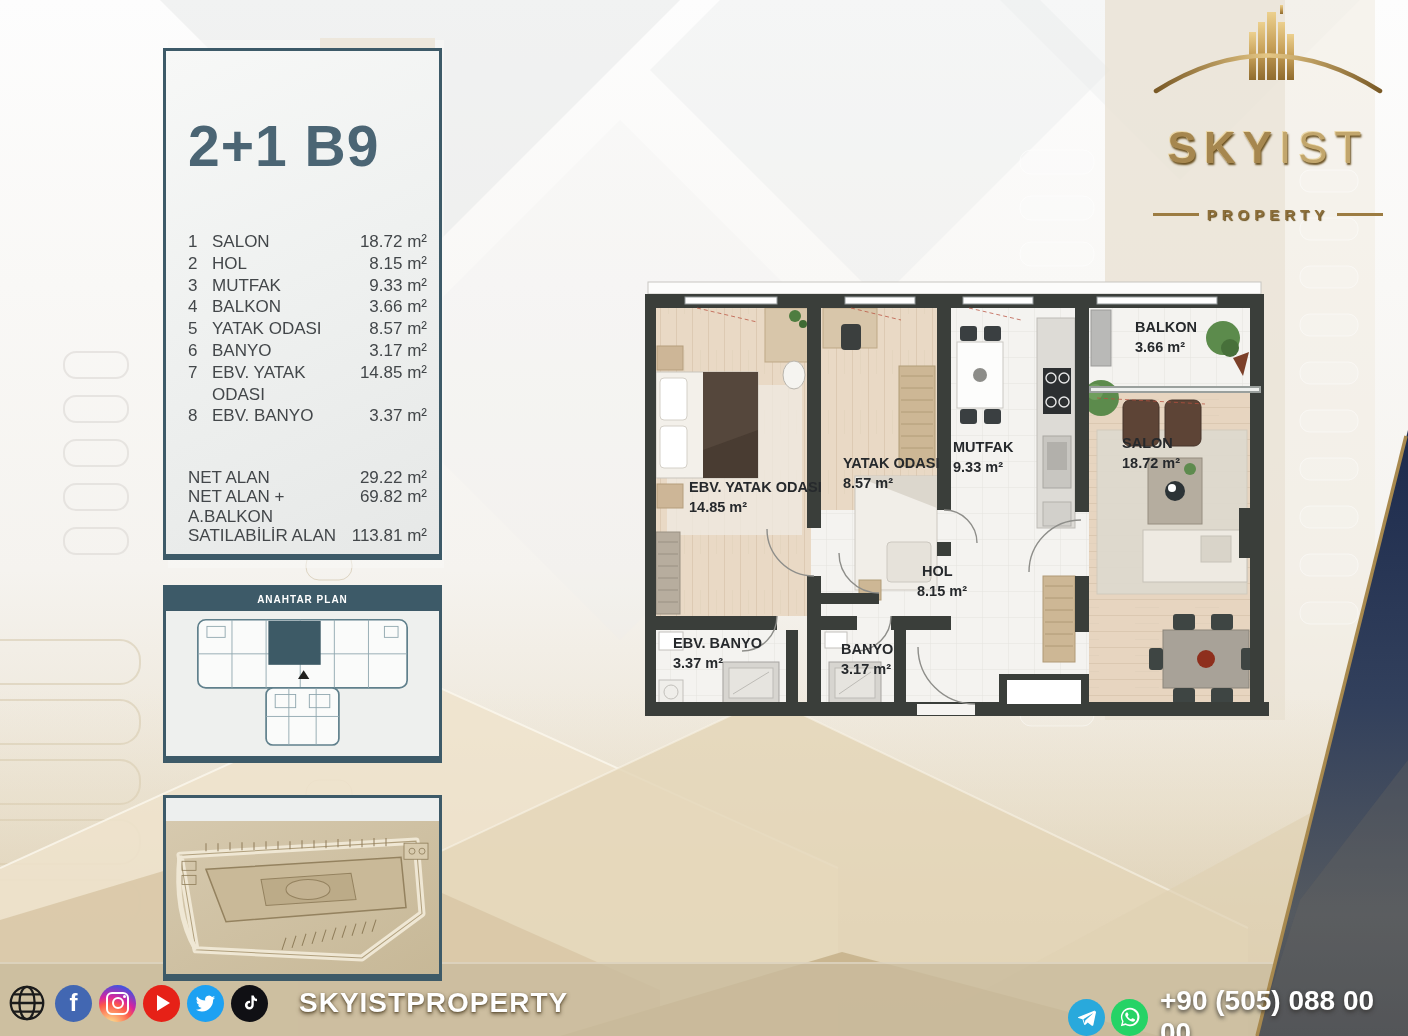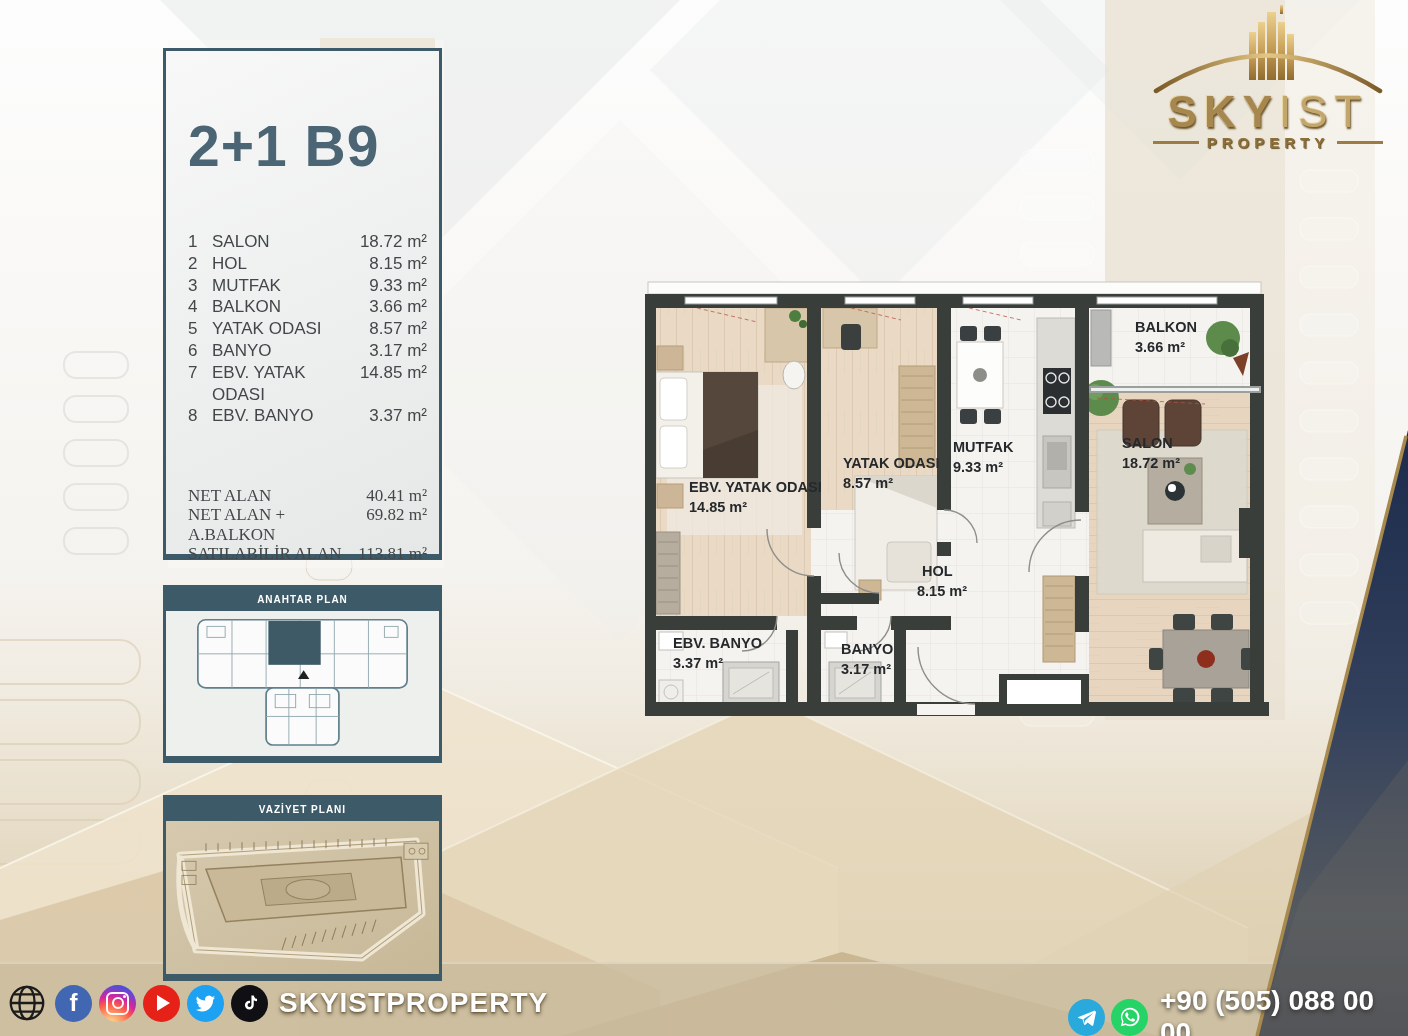--- a/index.html
+++ b/index.html
@@ -10,54 +10,54 @@
   
   .unit-card{position:absolute;left:163px;top:48px;width:279px;height:512px;
     border:3px solid #3d5a68;border-bottom-width:6px;box-sizing:border-box;
     background:linear-gradient(155deg,#f7f8f7 0%,#eff1f0 45%,#e6e8e7 100%);}
   .unit-title{position:absolute;left:22px;top:62px;margin:0;font-size:57px;font-weight:700;
     color:#4b6574;letter-spacing:1px;}
   .room-list{position:absolute;left:22px;right:12px;top:180px;}
   .rrow{display:flex;font-size:17px;color:#43474a;line-height:21.8px;}
   .rnum{width:13px;margin-right:11px;}
   .rname{flex:1;}
-  .totals{position:absolute;left:22px;right:12px;top:435px;font-family:Liberation Serif, serif;}
+  .totals{position:absolute;left:22px;right:12px;top:417px;}
   .trow{display:flex;font-size:17px;color:#43474a;line-height:19.4px;}
   .tname{flex:1;}
 
   
   .panel{position:absolute;left:163px;width:279px;border:3px solid #3d5a68;
     border-bottom-width:7px;box-sizing:border-box;background:#edefee;}
   .key-panel{top:585px;height:178px;}
   .site-panel{top:795px;height:186px;}
   .panel-header{height:23px;background:#3d5a68;color:#ffffff;font-size:10px;font-weight:700;
     letter-spacing:1px;display:flex;align-items:center;justify-content:center;}
   .panel-body{position:absolute;left:0;right:0;top:23px;bottom:0;}
   .panel-body svg{display:block;width:100%;height:100%;}
 
   
   .logo{position:absolute;left:1128px;top:4px;width:280px;display:flex;flex-direction:column;
-    align-items:center;}
+    align-items:center;gap:36px;}
   .brand{font-size:44px;font-weight:700;letter-spacing:7px;color:#a6874f;line-height:1;
     margin-top:-4px;text-shadow:-1px -1px 0 #ead7a8,1px 2px 2px #6a5120;}
   .brand .light{font-weight:400;color:#c2a66c;}
   .prop{display:flex;align-items:center;gap:8px;}
   .dash{width:46px;height:3.5px;background:#9c7c42;}
   .prop-label{font-size:15px;font-weight:700;letter-spacing:5px;color:#8d6f3a;
     text-shadow:1px 1px 1px #6a5120;}
 
   
   .plan{position:absolute;left:645px;top:280px;}
   .pn{font-size:14.5px;font-weight:700;}
   .pa{font-size:14.5px;font-weight:700;}
 
   
   .footer-left{position:absolute;left:6px;top:982px;display:flex;align-items:center;gap:7px;z-index:5;}
   .footer-right{position:absolute;left:1068px;top:985px;display:flex;align-items:center;gap:6px;z-index:5;}
-  .handle{font-size:28px;font-weight:700;color:#fff;letter-spacing:1px;margin-left:4px;
+  .handle{font-size:28px;font-weight:700;color:#fff;letter-spacing:1px;margin-left:24px;
     text-shadow:0 2px 4px rgba(92,78,50,.9),0 1px 2px rgba(92,78,50,.8);}
   .phone{font-size:28px;font-weight:700;color:#fff;margin-left:6px;
     text-shadow:0 2px 4px rgba(50,48,44,.9);}
   .soc{width:37px;height:37px;border-radius:50%;display:flex;align-items:center;
     justify-content:center;flex:none;}
   .globe{width:42px;height:42px;display:flex;align-items:center;justify-content:center;flex:none;}
   .fb{background:#4267b2;} .yt{background:#e62117;} .tw{background:#1da1f2;}
   .tt{background:#101014;} .tg{background:#29a9dc;} .wa{background:#25d366;}
   .ig{background:radial-gradient(circle at 30% 110%,#fdf497 0%,#fd5949 45%,#d6249f 60%,#285aeb 90%);}
   .fb-f{color:#fff;font-size:24px;font-weight:700;line-height:1;}
@@ -214,21 +214,21 @@
       <div class="rrow">
         <span class="rnum">8</span>
         <span class="rname">EBV. BANYO</span>
         <span class="rarea">3.37 m²</span>
       </div>
     </div>
 
     <div class="totals">
       <div class="trow">
         <span class="tname">NET ALAN</span>
-        <span class="tval">40.41 m²</span>
+        <span class="tval">29.22 m²</span>
       </div>
       <div class="trow">
         <span class="tname">NET ALAN + A.BALKON</span>
         <span class="tval">69.82 m²</span>
       </div>
       <div class="trow">
         <span class="tname">SATILABİLİR ALAN</span>
         <span class="tval">113.81 m²</span>
       </div>
     </div>
@@ -247,21 +247,20 @@
         <polygon points="116,62 126,62 121,54" fill="#20201e"></polygon>
         <rect x="88" y="70" width="64" height="52" rx="6" fill="#fafbfa" stroke="#60808c" stroke-width="1.5"></rect>
         <path d="M108,70V122 M132,70V122 M88,96H152" stroke="#8fa6ae" stroke-width=".8" fill="none"></path>
         <rect x="96" y="76" width="18" height="12" fill="none" stroke="#8fa6ae" stroke-width=".8"></rect>
         <rect x="126" y="76" width="18" height="12" fill="none" stroke="#8fa6ae" stroke-width=".8"></rect>
       </svg>
     </div>
   </section>
 
   <section class="panel site-panel">
-    <div class="panel-header">VAZİYET PLANI</div>
     <div class="panel-body">
       <svg viewBox="0 0 273 152" preserveAspectRatio="none">
         <defs>
           <linearGradient id="siteGrad" x1="0" y1="0" x2="1" y2="1">
             <stop offset="0" stop-color="#d6c9ae"></stop>
               <stop offset="1" stop-color="#c7b897"></stop>
           </linearGradient>
         </defs>
         <rect width="273" height="152" fill="url(#siteGrad)"></rect>
         <path d="M14,34 L250,20 L256,92 L196,136 L30,128 Z" fill="none" stroke="#efe7d4" stroke-width="7" stroke-linejoin="round"></path>

